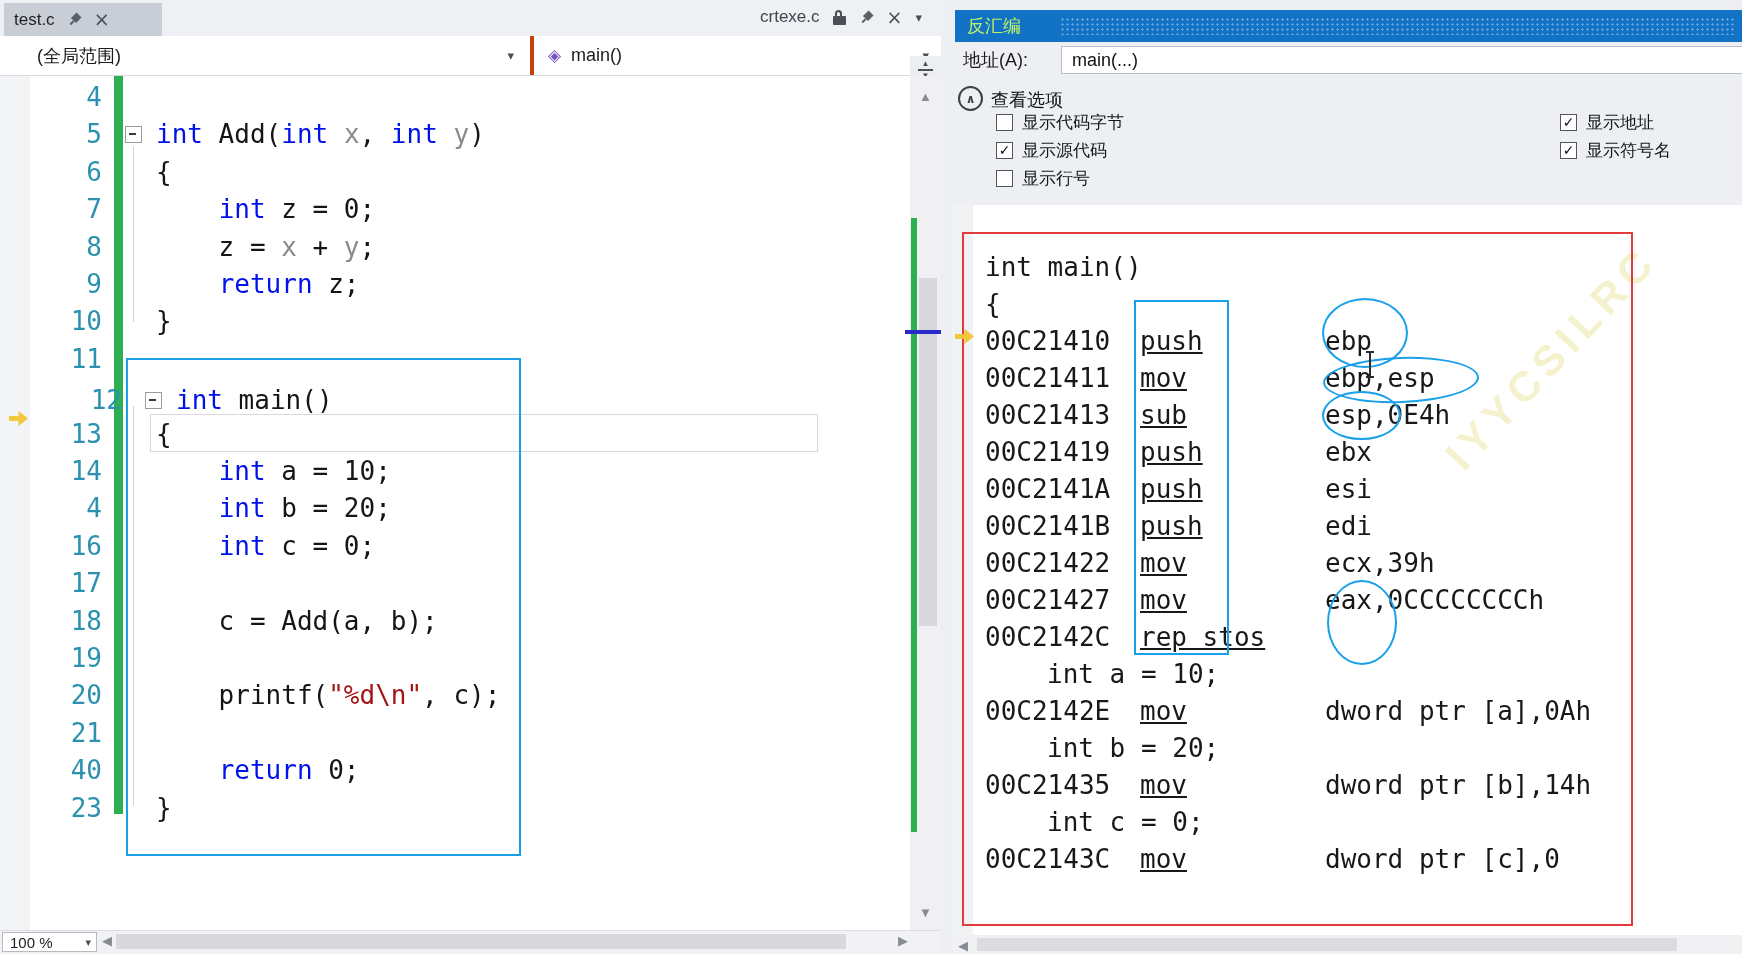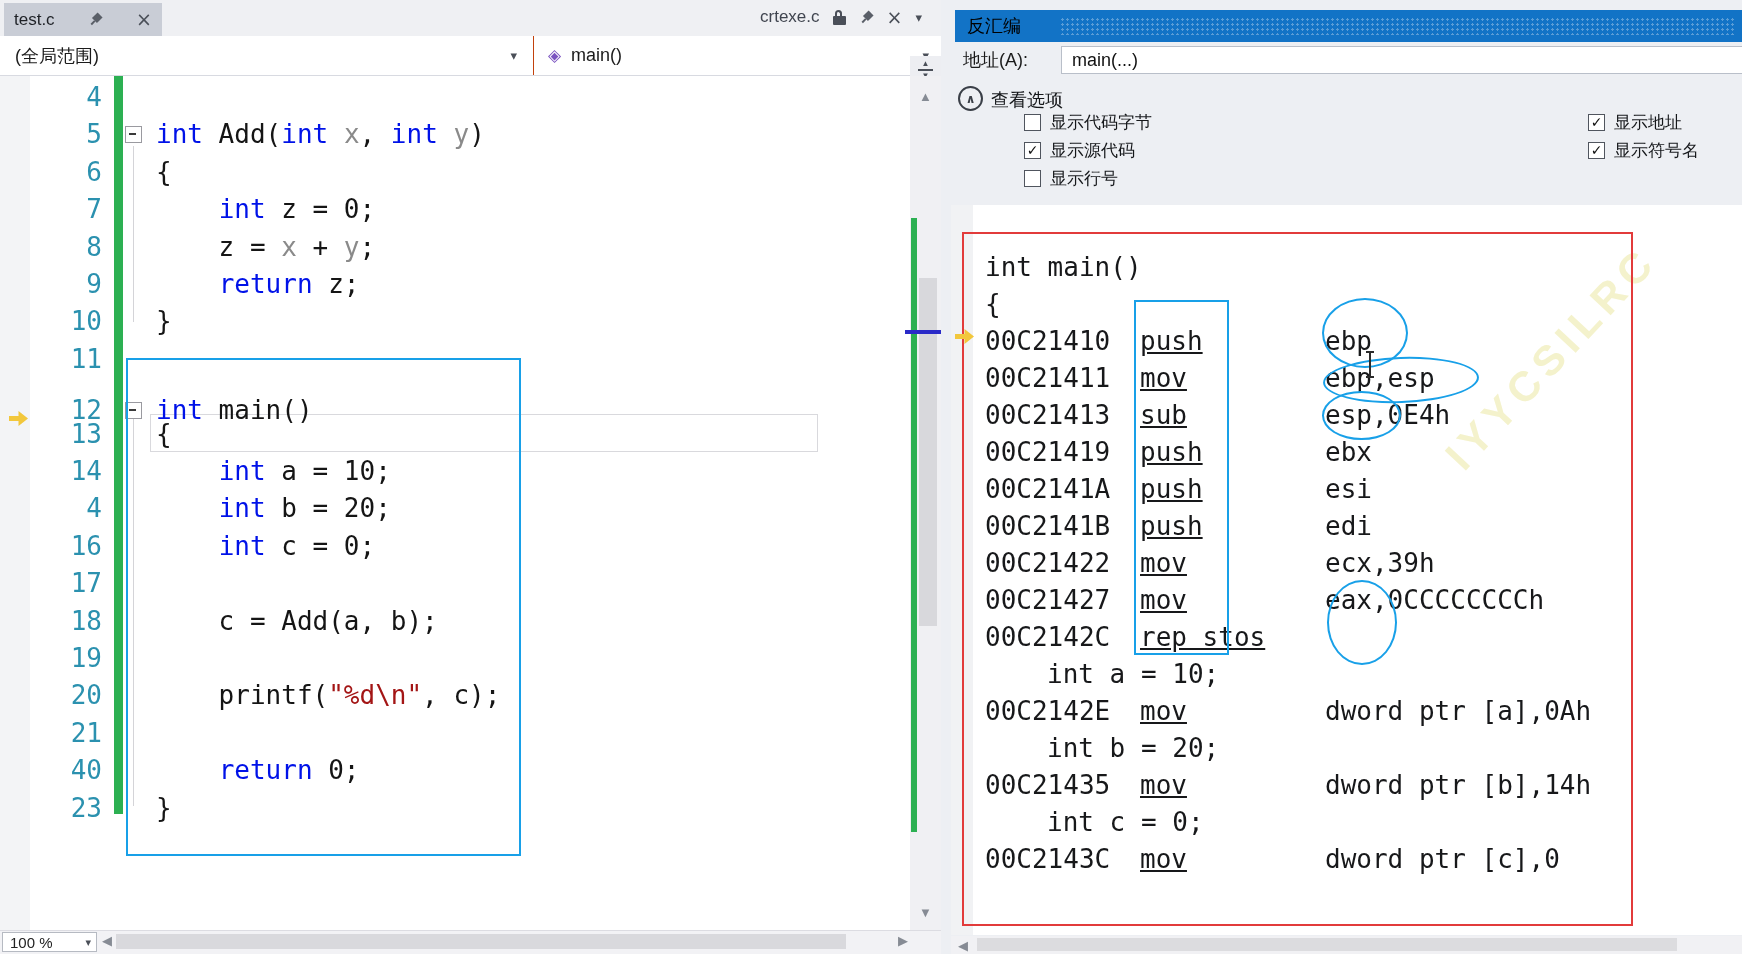--- a/index.html
+++ b/index.html
@@ -3,36 +3,36 @@
 <meta charset="utf-8">
 <style>
   html,body{margin:0;padding:0;background:#888;}
   #app{position:relative;width:1742px;height:954px;overflow:hidden;background:#eceef2;
        font-family:"Liberation Sans","DejaVu Sans",sans-serif;color:#1b1b1b;}
   .abs{position:absolute;}
 
   
   #tabstrip{left:0;top:0;width:941px;height:36px;background:#eff0f3;}
   #tab-test{left:4px;top:3px;height:33px;width:158px;background:#c9cdd6;display:flex;
-            align-items:center;gap:12px;padding:0 10px;box-sizing:border-box;font-size:17px;color:#1e2126;justify-content:space-between;}
+            align-items:center;gap:12px;padding:0 10px;box-sizing:border-box;font-size:17px;color:#1e2126;}
   .pin{position:relative;width:15px;height:15px;transform:rotate(45deg);display:inline-block;}
   .pin:before{content:"";position:absolute;left:4px;top:1px;width:7px;height:8px;background:#5a5f68;}
   .pin:after{content:"";position:absolute;left:7px;top:9px;width:2px;height:5px;background:#5a5f68;}
   .xclose{font-family:"DejaVu Sans",sans-serif;font-size:19px;color:#4a4f58;line-height:1;}
   #tab-crtexe{left:760px;top:7px;display:flex;align-items:center;gap:13px;font-size:17px;color:#40454f;}
   .lock{position:relative;width:13px;height:15px;display:inline-block;}
   .lock:before{content:"";position:absolute;left:2px;top:0;width:7px;height:7px;border:2px solid #4a4f58;
                border-bottom:none;border-radius:5px 5px 0 0;box-sizing:border-box;}
   .lock:after{content:"";position:absolute;left:0;top:6px;width:13px;height:9px;background:#4a4f58;border-radius:1px;}
   .chev{font-size:13px;color:#4a4f58;}
 
   
   #navbar{left:0;top:36px;width:941px;height:40px;background:#fff;border-bottom:1px solid #d8dae1;box-sizing:border-box;}
-  #scope-dd{left:0;top:0;width:534px;height:39px;border-right:1px solid #c2410c;display:flex;align-items:center;
-            padding-left:15px;box-sizing:border-box;font-size:18px;}
+  #scope-dd{left:0;top:0;width:534px;height:39px;border-right:4px solid #c2410c;display:flex;align-items:center;
+            padding-left:37px;box-sizing:border-box;font-size:18px;}
   #scope-dd .chev{position:absolute;right:16px;}
   #func-dd{left:534px;top:0;width:407px;height:39px;display:flex;align-items:center;gap:10px;
            padding-left:14px;box-sizing:border-box;font-size:18px;}
   #func-dd .chev{position:absolute;right:12px;}
   .method-ico{color:#7a52c0;font-size:17px;}
 
   
   #editor{left:0;top:76px;width:913px;height:854px;background:#fff;overflow:hidden;}
   #ind-margin{position:absolute;left:0;top:0;width:30px;height:100%;background:#f3f4f6;}
   #change-bar{position:absolute;left:114px;top:-2px;width:9px;height:740px;background:#2cb052;}
@@ -67,35 +67,35 @@
   
   #hbar-left{left:0;top:930px;width:941px;height:24px;background:#f2f2f5;border-top:1px solid #dcdce2;box-sizing:border-box;}
   #zoom-combo{left:2px;top:932px;width:95px;height:20px;background:#fff;border:1px solid #b6bac2;box-sizing:border-box;
               display:flex;align-items:center;font-size:15px;padding-left:7px;color:#222;}
   #zoom-combo .chev{position:absolute;right:5px;font-size:11px;}
   #hl-left-arrow{left:102px;top:934px;} #hl-right-arrow{left:898px;top:934px;}
   #hl-thumb{left:116px;top:934px;width:730px;height:15px;background:#d9d9dd;}
 
   
   #rpanel{left:941px;top:0;width:801px;height:954px;background:#edeff3;overflow:hidden;}
-  #rp-title{position:absolute;left:14px;top:10px;width:787px;height:32px;background:#1273c6;color:#000000;
+  #rp-title{position:absolute;left:14px;top:10px;width:787px;height:32px;background:#1273c6;color:#bef264;
             display:flex;align-items:center;padding-left:12px;box-sizing:border-box;font-size:18px;}
   #rp-title .dots{position:absolute;left:105px;right:8px;top:7px;bottom:7px;
       background-image:radial-gradient(circle,rgba(255,255,255,.30) 1.2px,transparent 1.3px);background-size:5px 5px;}
   #rp-toolbar{position:absolute;left:14px;top:42px;width:787px;height:36px;display:flex;align-items:center;font-size:18px;}
   #addr-label{margin-left:8px;}
   #addr-input{position:absolute;left:106px;top:4px;width:688px;height:28px;background:#fff;border:1px solid #b9bfc9;
               box-sizing:border-box;font-size:18px;padding:0 10px;font-family:"Liberation Sans","DejaVu Sans",sans-serif;color:#111;}
   #collapse-btn{position:absolute;left:17px;top:86px;width:25px;height:25px;border:2px solid #3a3f47;border-radius:50%;
                 box-sizing:border-box;display:flex;align-items:center;justify-content:center;
                 font-size:12px;font-weight:bold;color:#3a3f47;background:transparent;}
   #opts-header{position:absolute;left:50px;top:88px;font-size:18px;color:#15171a;}
   .cbcol{position:absolute;display:flex;flex-direction:column;}
   #opts-left{left:55px;top:108px;} #opts-right{left:619px;top:108px;}
-  .cbrow{height:28px;display:flex;align-items:center;gap:9px;margin-left:28px;}
+  .cbrow{height:28px;display:flex;align-items:center;gap:9px;}
   .cbx{width:17px;height:17px;background:#fff;border:1px solid #50555e;box-sizing:border-box;flex:none;
        display:flex;align-items:center;justify-content:center;font-size:14px;font-weight:bold;color:#101010;}
   .cblabel{font-size:17px;color:#15171a;}
 
   #disasm-area{position:absolute;left:10px;top:205px;width:791px;height:730px;background:#fff;}
   #disasm-strip{position:absolute;left:10px;top:205px;width:22px;height:730px;background:#f1f2f4;}
   #watermark{position:absolute;left:381px;top:128px;width:460px;height:460px;display:flex;align-items:center;
              justify-content:center;z-index:1;pointer-events:none;}
   #watermark span{transform:rotate(-47deg);font-size:42px;font-weight:bold;letter-spacing:7px;color:#f4f2cc;white-space:nowrap;}
   #disasm-lines{position:absolute;left:44px;top:248px;z-index:2;}
@@ -153,21 +153,21 @@
     <div class="fold-guide" style="top:330px;height:400px;"></div>
     <div id="editor-lines">
         <div class="eline" style="top: 2px;"><span class="eln">4</span><span class="efold"></span><span></span></div>
         <div class="eline" style="top: 39.4px;"><span class="eln">5</span><span class="efold"><span class="fbox"></span></span><span><span class="tk-k">int</span><span class="tk-p"> Add(</span><span class="tk-k">int</span><span class="tk-p"> </span><span class="tk-g">x</span><span class="tk-p">, </span><span class="tk-k">int</span><span class="tk-p"> </span><span class="tk-g">y</span><span class="tk-p">)</span></span></div>
         <div class="eline" style="top: 76.8px;"><span class="eln">6</span><span class="efold"></span><span><span class="tk-p">{</span></span></div>
         <div class="eline" style="top: 114.2px;"><span class="eln">7</span><span class="efold"></span><span><span class="tk-p">    </span><span class="tk-k">int</span><span class="tk-p"> z = 0;</span></span></div>
         <div class="eline" style="top: 151.6px;"><span class="eln">8</span><span class="efold"></span><span><span class="tk-p">    z = </span><span class="tk-g">x</span><span class="tk-p"> + </span><span class="tk-g">y</span><span class="tk-p">;</span></span></div>
         <div class="eline" style="top: 189px;"><span class="eln">9</span><span class="efold"></span><span><span class="tk-p">    </span><span class="tk-k">return</span><span class="tk-p"> z;</span></span></div>
         <div class="eline" style="top: 226.4px;"><span class="eln">10</span><span class="efold"></span><span><span class="tk-p">}</span></span></div>
         <div class="eline" style="top: 263.8px;"><span class="eln">11</span><span class="efold"></span><span></span></div>
-        <div class="eline" style="top: 315px;"><span class="eln">12</span><span class="efold"><span class="fbox"></span></span><span><span class="tk-k">int</span><span class="tk-p"> main()</span></span></div>
+        <div class="eline" style="top: 305px; padding-left: 20px;"><span class="eln">12</span><span class="efold"><span class="fbox"></span></span><span><span class="tk-k">int</span><span class="tk-p"> main()</span></span></div>
         <div class="eline" style="top: 338.6px;"><span class="eln">13</span><span class="efold"></span><span><span class="tk-p">{</span></span></div>
         <div class="eline" style="top: 376px;"><span class="eln">14</span><span class="efold"></span><span><span class="tk-p">    </span><span class="tk-k">int</span><span class="tk-p"> a = 10;</span></span></div>
         <div class="eline" style="top: 413.4px;"><span class="eln">4</span><span class="efold"></span><span><span class="tk-p">    </span><span class="tk-k">int</span><span class="tk-p"> b = 20;</span></span></div>
         <div class="eline" style="top: 450.8px;"><span class="eln">16</span><span class="efold"></span><span><span class="tk-p">    </span><span class="tk-k">int</span><span class="tk-p"> c = 0;</span></span></div>
         <div class="eline" style="top: 488.2px;"><span class="eln">17</span><span class="efold"></span><span></span></div>
         <div class="eline" style="top: 525.6px;"><span class="eln">18</span><span class="efold"></span><span><span class="tk-p">    c = Add(a, b);</span></span></div>
         <div class="eline" style="top: 563px;"><span class="eln">19</span><span class="efold"></span><span></span></div>
         <div class="eline" style="top: 600.4px;"><span class="eln">20</span><span class="efold"></span><span><span class="tk-p">    printf(</span><span class="tk-s">"%d\n"</span><span class="tk-p">, c);</span></span></div>
         <div class="eline" style="top: 637.8px;"><span class="eln">21</span><span class="efold"></span><span></span></div>
         <div class="eline" style="top: 675.2px;"><span class="eln">40</span><span class="efold"></span><span><span class="tk-p">    </span><span class="tk-k">return</span><span class="tk-p"> 0;</span></span></div>

